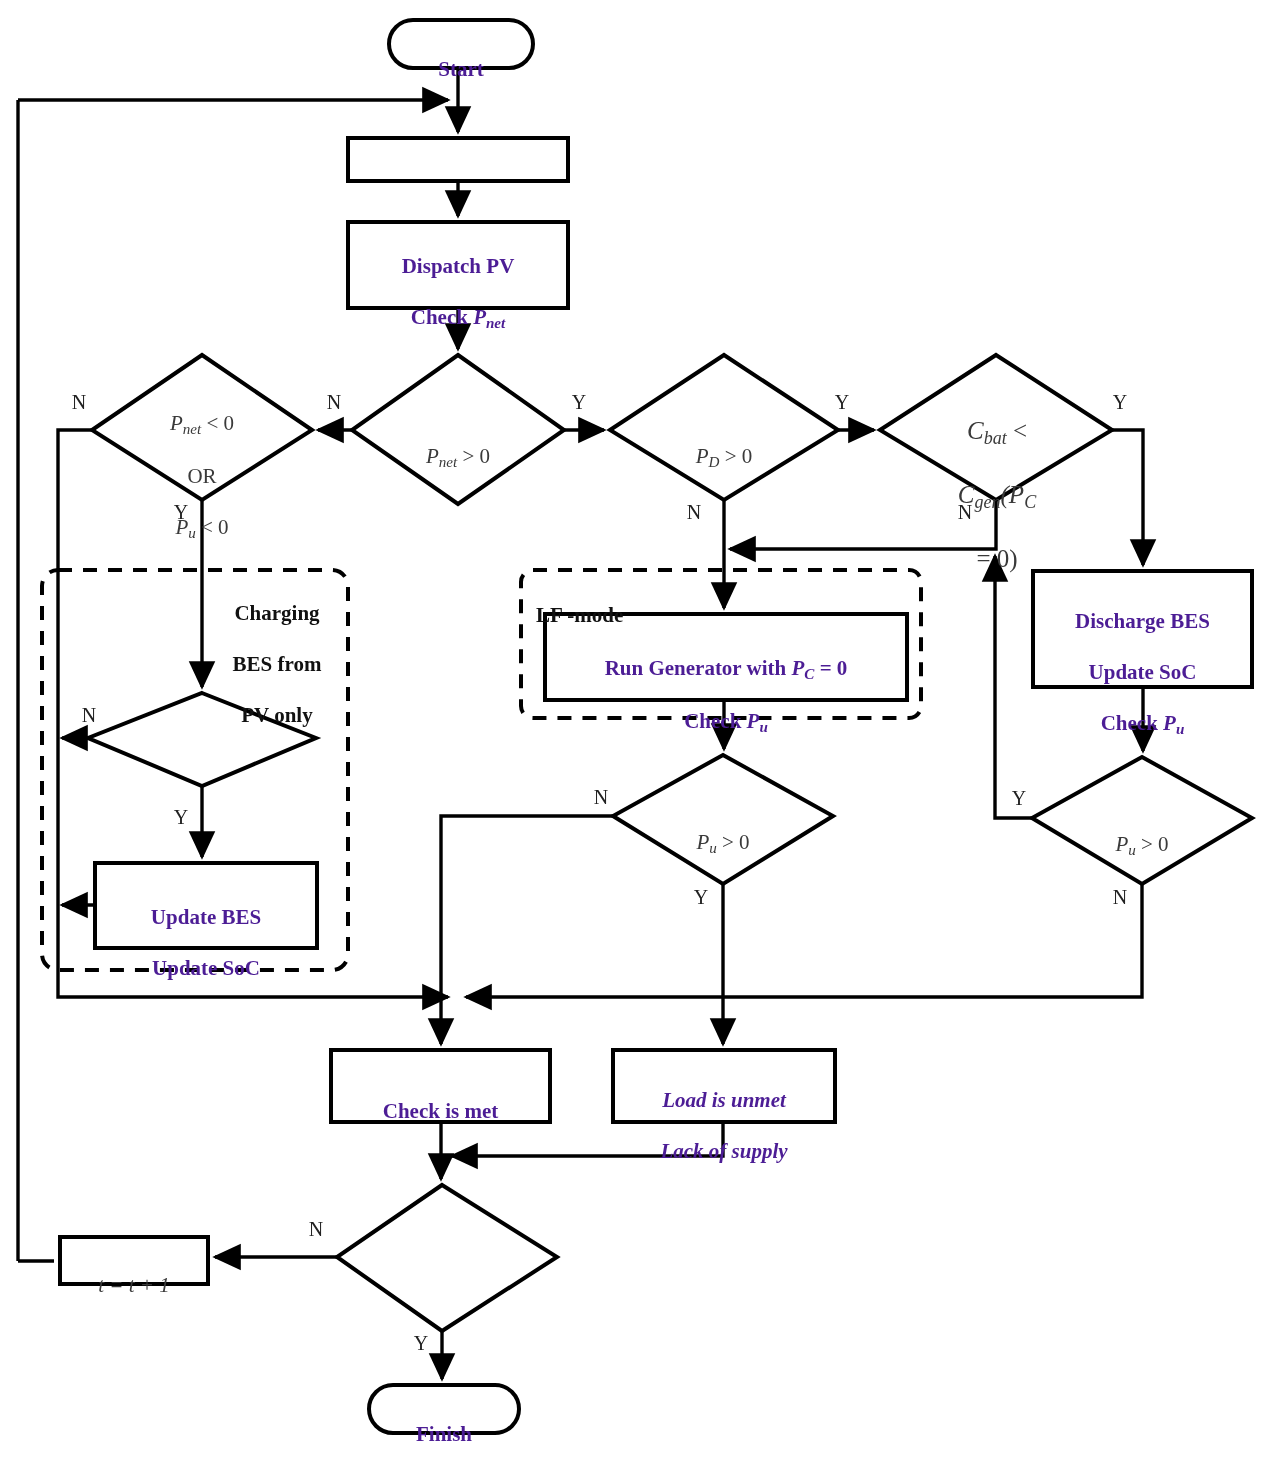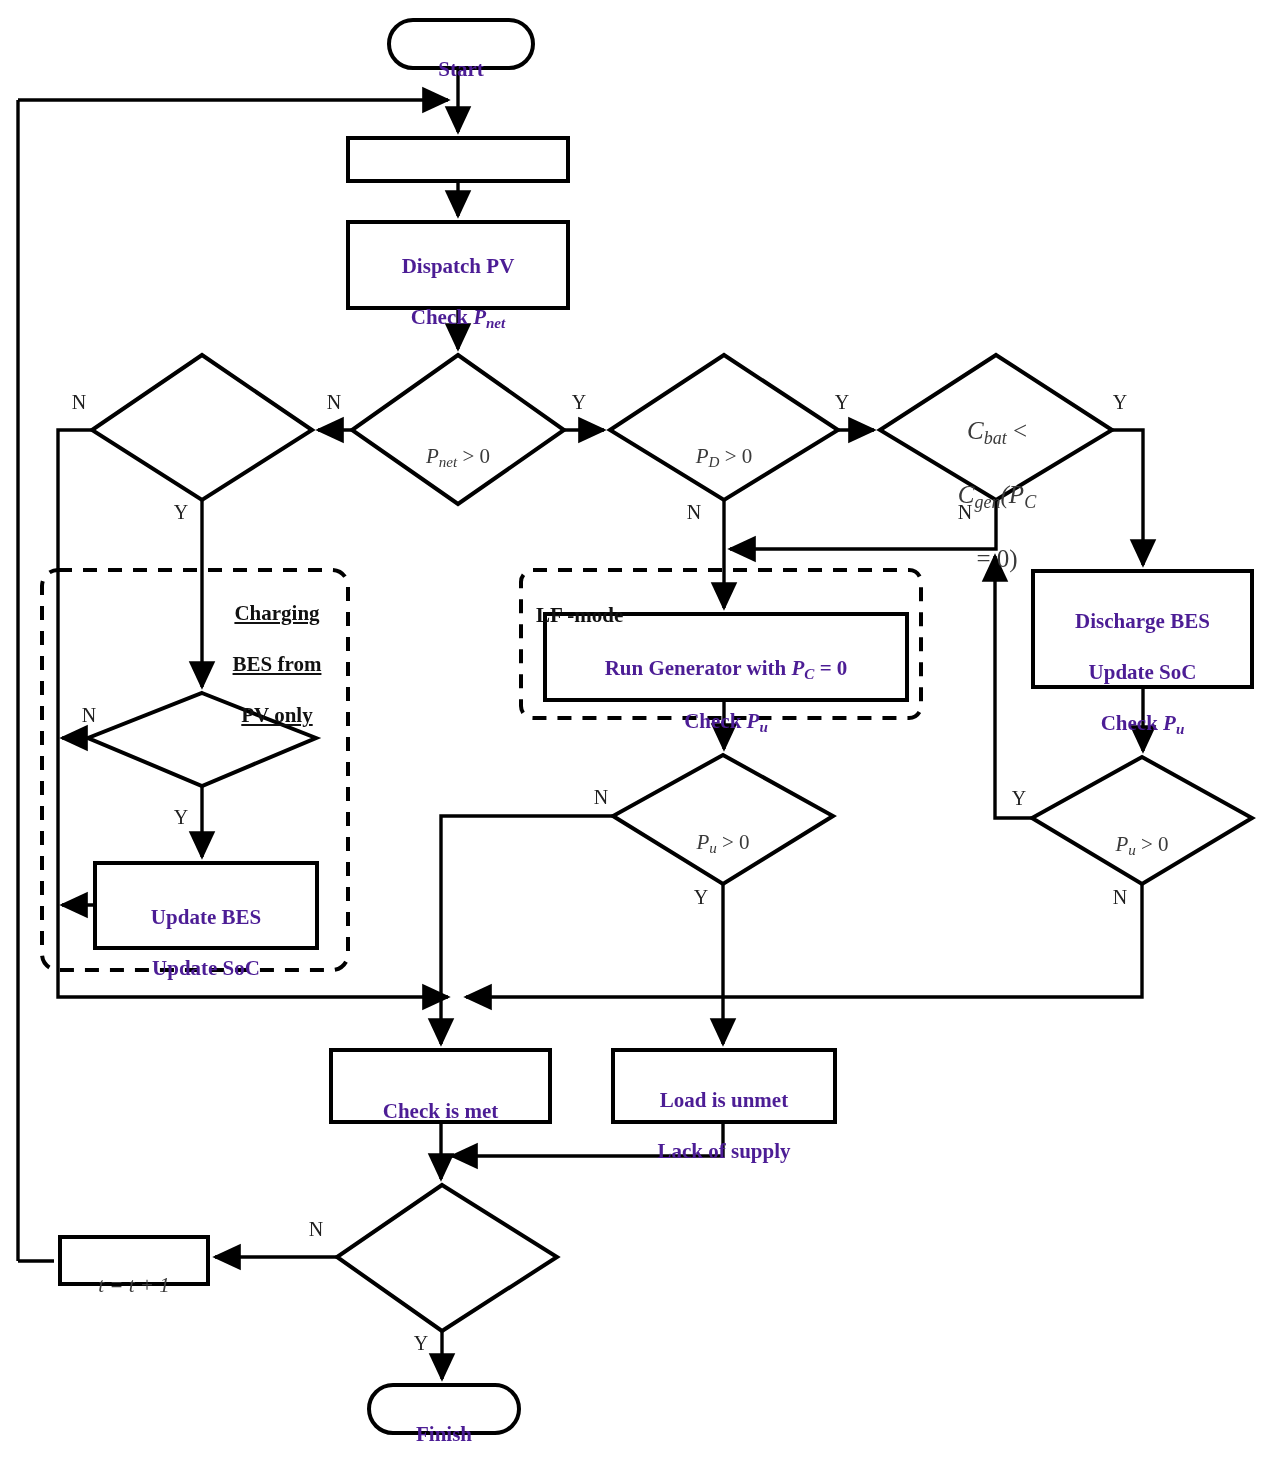--- a/index.html
+++ b/index.html
@@ -197,32 +197,37 @@
 
   <div class="lbl node-text" style="left:348px; top:228px; width:220px;">
     <div>Dispatch PV</div>
     <div><span>Check </span><i><span>P</span><sub>net</sub></i></div>
   </div>
 
   <div class="lbl math-text" style="left:358px; top:418px; width:200px;">
     <span>P</span><sub>net</sub><span style="font-style:normal"> &gt; 0</span>
   </div>
 
+  <div class="lbl math-text" style="left:112px; top:385px; width:180px;">
+    <div><span>P</span><sub>net</sub><span style="font-style:normal"> &lt; 0</span></div>
+    <div style="font-style:normal">OR</div>
+    <div><span>P</span><sub>u</sub><span style="font-style:normal"> &lt; 0</span></div>
+  </div>
 
   <div class="lbl math-text" style="left:634px; top:418px; width:180px;">
     <span>P</span><sub>D</sub><span style="font-style:normal"> &gt; 0</span>
   </div>
 
   <div class="lbl math-text" style="left:906px; top:385px; width:182px; font-size:25px;">
     <div><span>C</span><sub>bat</sub><span style="font-style:normal"> &lt;</span></div>
     <div><span>C</span><sub>gen</sub><span>(P</span><sub>C</sub></div>
     <div style="font-style:normal">= 0)</div>
   </div>
 
-  <div class="lbl group-lbl" style="left:214px; top:575px; width:126px; text-align:center;text-decoration:underline;">
+  <div class="lbl group-lbl" style="left:214px; top:575px; width:126px; text-align:center;">
     <div>Charging</div>
     <div>BES from</div>
     <div>PV only</div>
   </div>
 
   <div class="lbl group-lbl" style="left:536px; top:577px; width:200px;">
     <span>LF -mode</span>
   </div>
 
 
@@ -247,21 +252,21 @@
   </div>
 
   <div class="lbl math-text" style="left:1062px; top:806px; width:160px;">
     <span>P</span><sub>u</sub><span style="font-style:normal"> &gt; 0</span>
   </div>
 
   <div class="lbl node-text" style="left:331px; top:1050px; width:219px; height:72px;">
     <span class="centerbox"><span>Check is met</span></span>
   </div>
 
-  <div class="lbl node-text" style="left:613px; top:1062px; width:222px;">
+  <div class="lbl node-text" style="left:613px; top:1062px; width:222px;font-style:italic;">
     <div>Load is unmet</div>
     <div>Lack of supply</div>
   </div>
 
 
   <div class="lbl math-text" style="left:60px; top:1237px; width:148px; height:47px;">
     <span class="centerbox"><span>t = t + 1</span></span>
   </div>
 
   <div class="lbl node-text" style="left:369px; top:1385px; width:150px; height:48px;">

